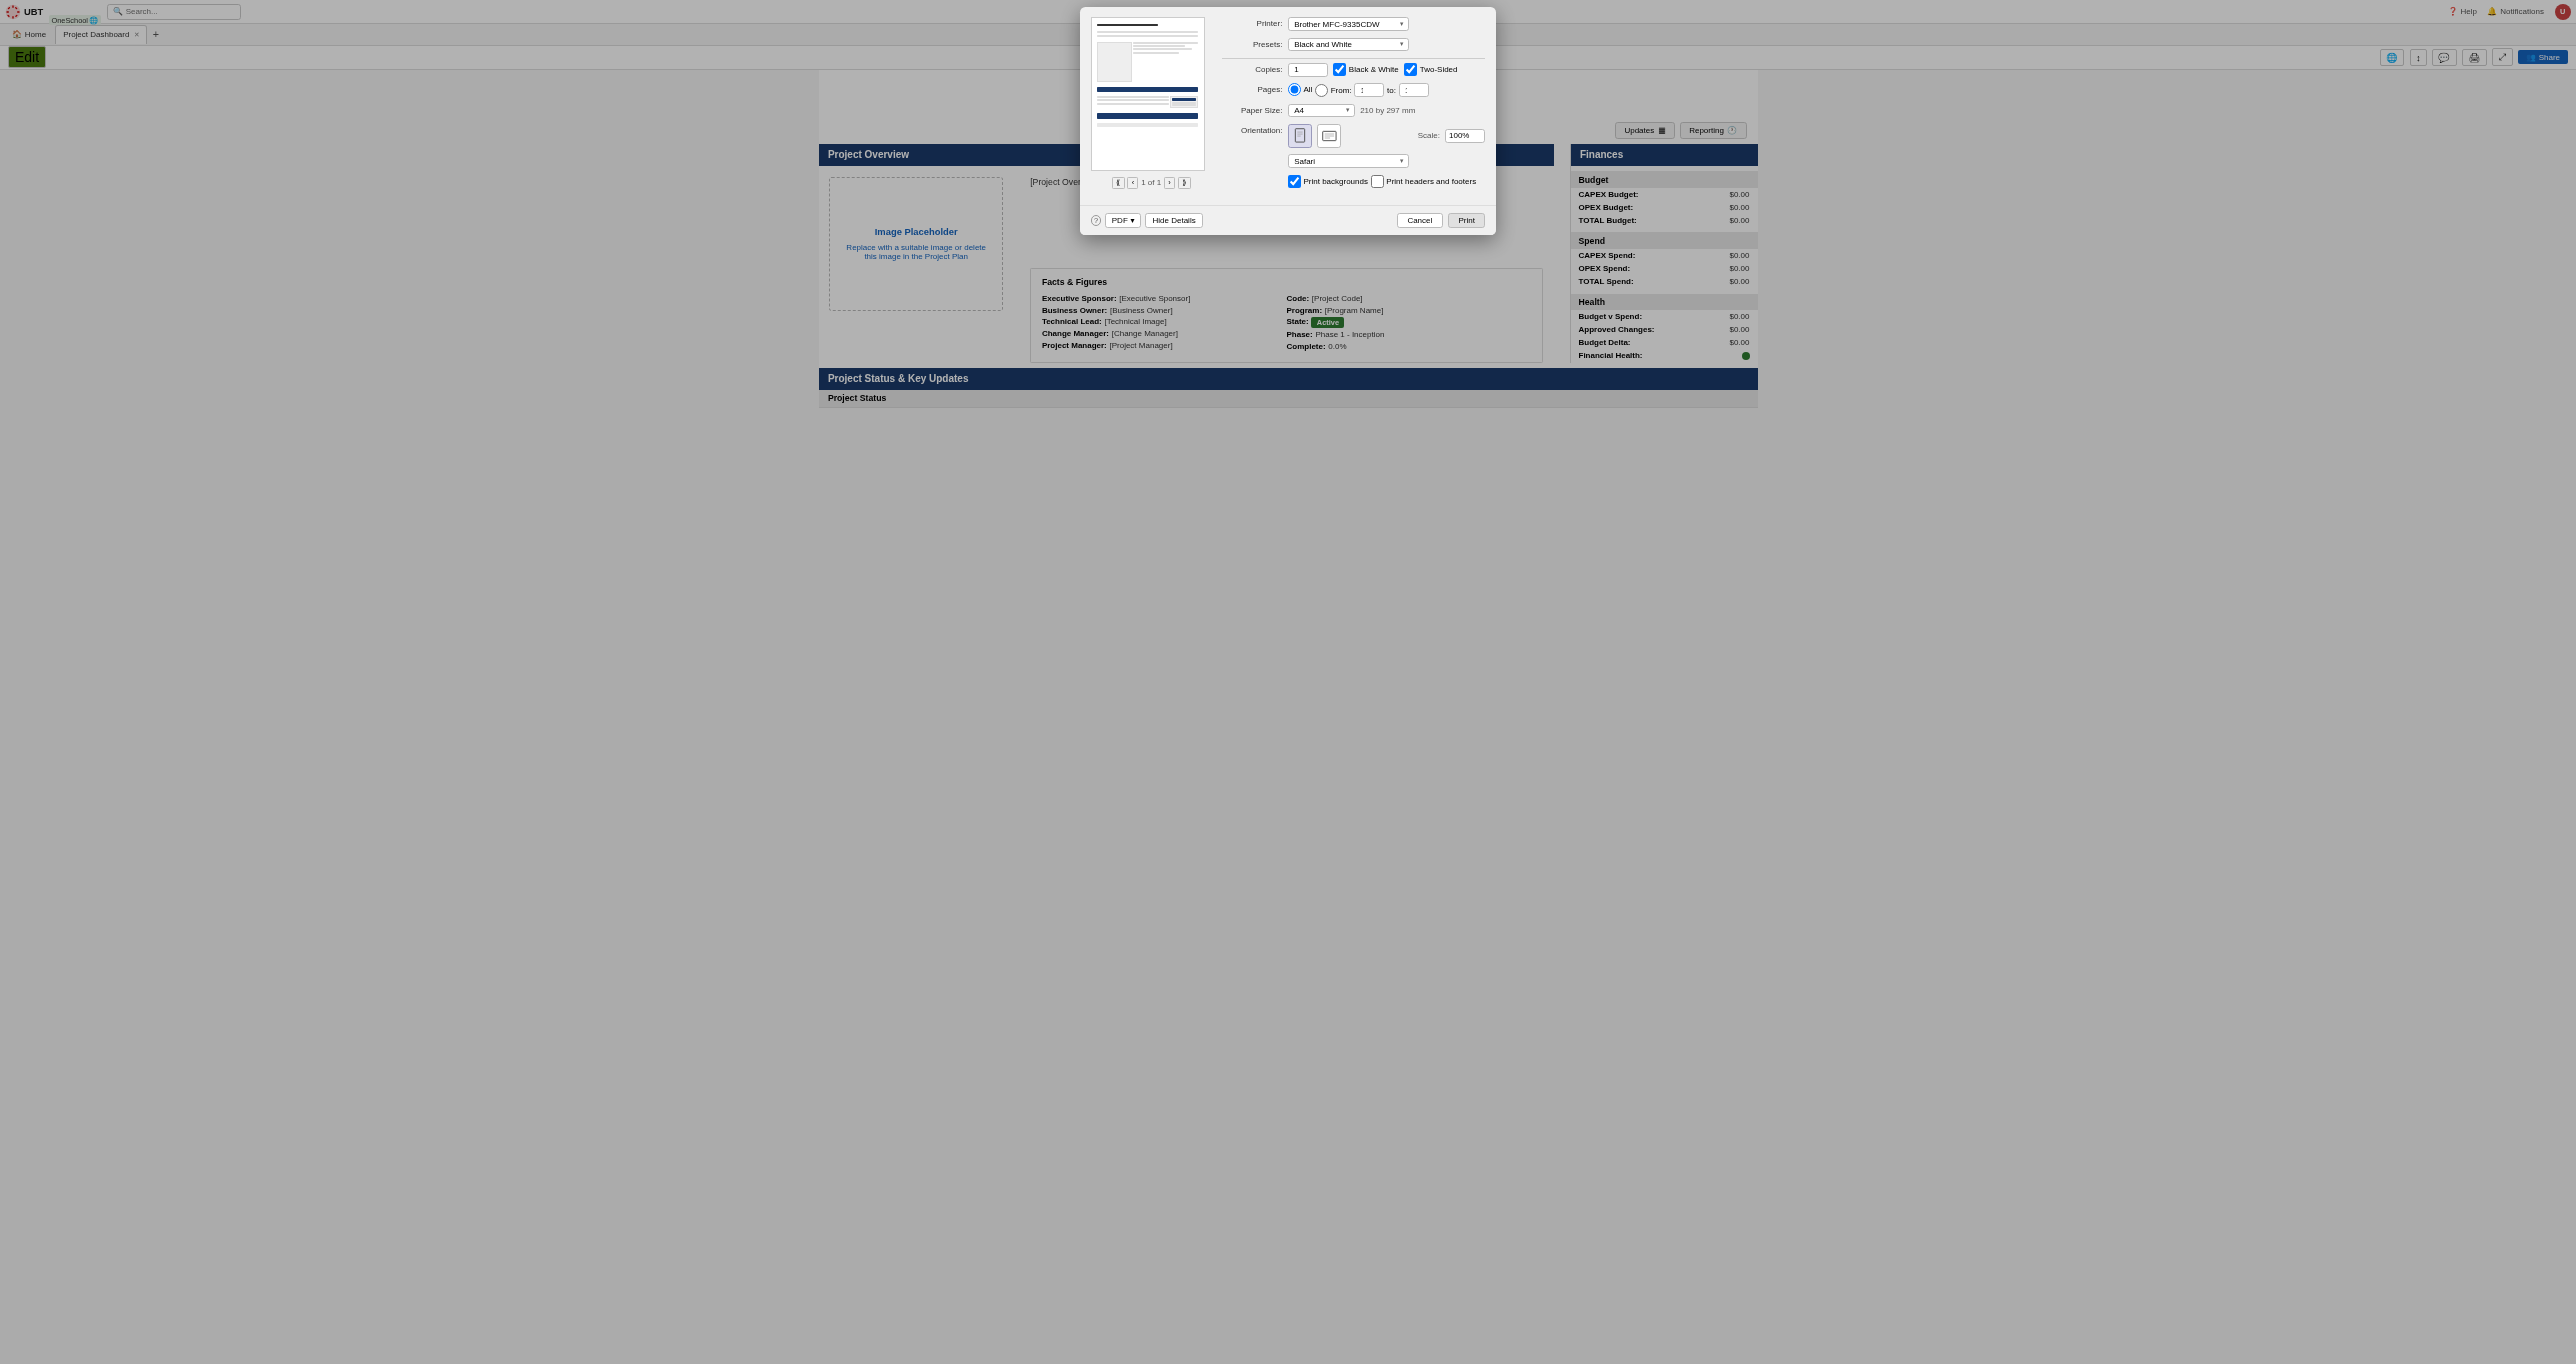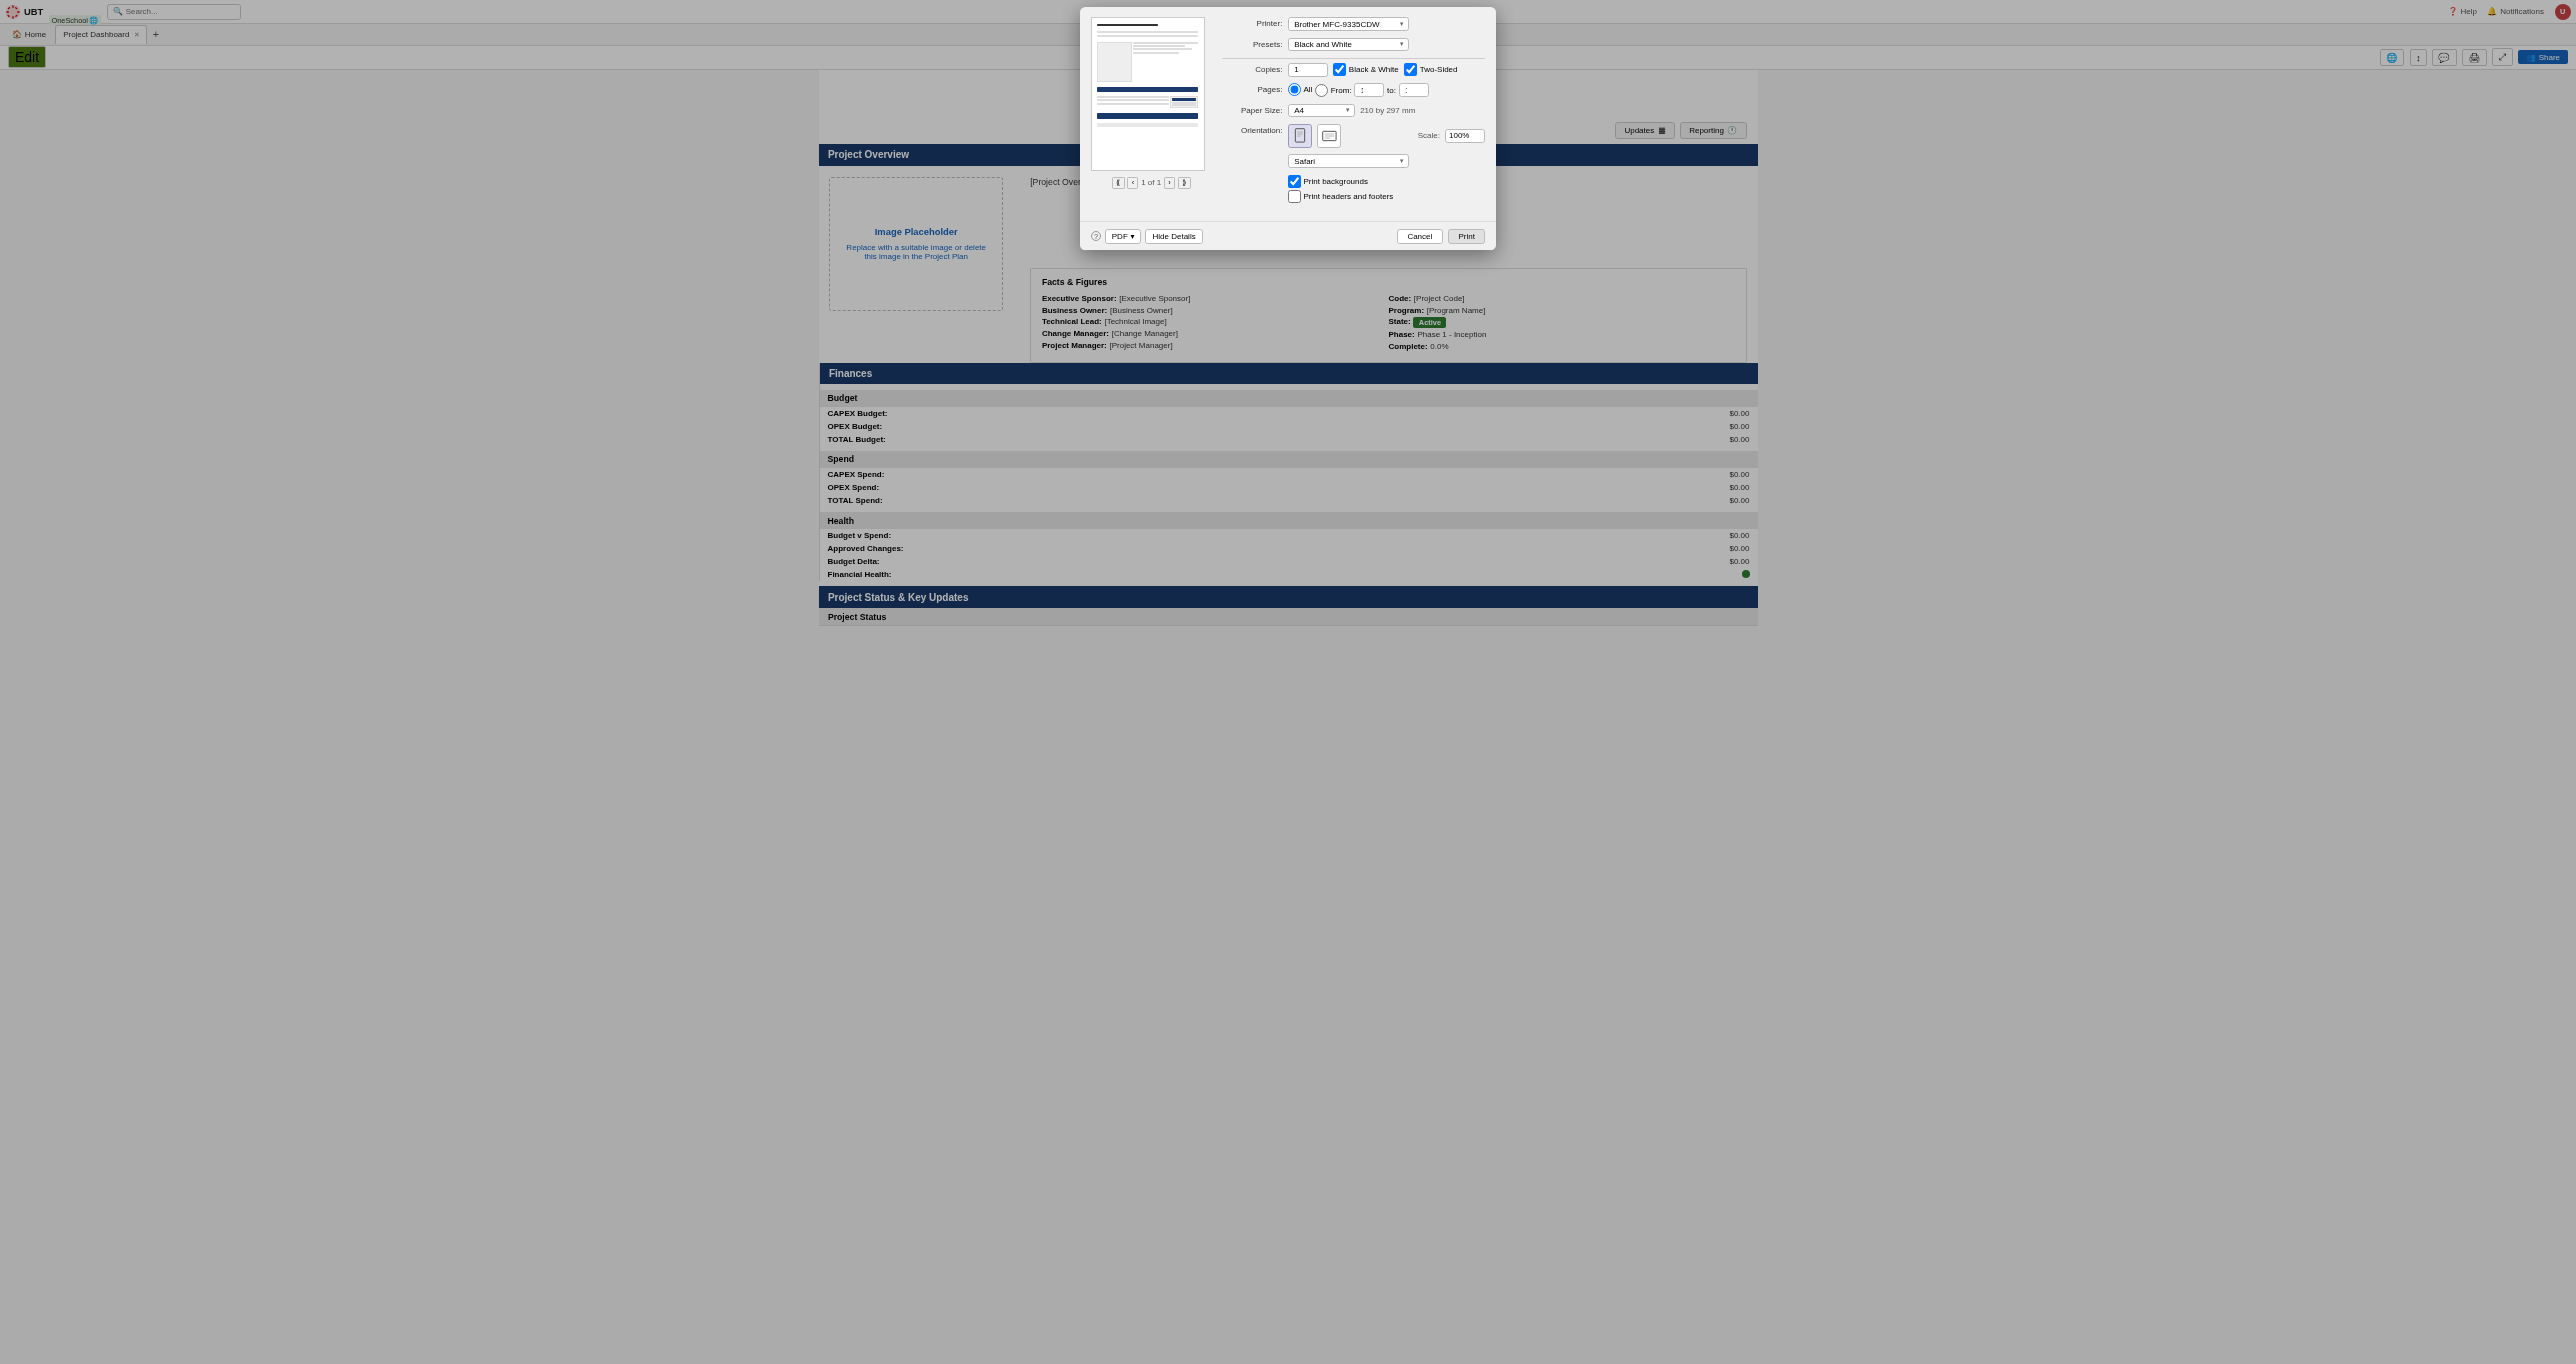--- a/index.html
+++ b/index.html
@@ -109,21 +109,21 @@
     .print-btn { border: 0.7px solid #bbb; border-radius: 2.7px; padding: 2px 9.4px; font-size: 8px; background: #e0e0e0; cursor: pointer; }
 
     .help-circle { width: 10.7px; height: 10.7px; border-radius: 50%; border: 0.7px solid #999; display: flex; align-items: center; justify-content: center; font-size: 7.4px; cursor: pointer; color: #555; }
 
     
     .page-body { height: calc(100vh - 70px); overflow-y: auto; background: #f5f5f5; }
     .page-inner { background: white; max-width: 939px; margin: 0 auto; position: relative; }
     .header-area { display: flex; align-items: center; padding: 6.7px 10.7px; position: relative; }
     .header-right-tools { margin-left: auto; display: flex; gap: 5.4px; align-items: center; }
 
-    .two-col-layout { display: flex; gap: 0; flex-direction: column; }
+    .two-col-layout { display: flex; gap: 16px; }
     .main-col { flex: 1; }
     .side-col { flex: 0 0 188px; border-left: 0.7px solid #ddd; }
 
     .finances-header { background: #1a3a6b; color: white; padding: 5.4px 9.4px; font-size: 10px; font-weight: bold; }
   </style>
 </head>
 <body>
 
 <div class="top-bar">
   <div class="ubt-logo">
@@ -509,21 +509,21 @@
             <div class="select-wrapper">
               <select class="print-select">
                 <option>Safari</option>
               </select>
             </div>
           </div>
         </div>
 
         <div class="print-row">
           <span class="print-row-label"></span>
-          <div class="print-row-content" style="flex-direction:column; align-items:flex-start; gap:2.7px;justify-content:center;">
+          <div class="print-row-content" style="flex-direction:row; align-items:flex-start; gap:2.7px;">
             <label class="print-checkbox-row">
               <input type="checkbox" checked="" style="">
               <span>Print backgrounds</span>
             </label>
             <label class="print-checkbox-row">
               <input type="checkbox" style="">
               <span>Print headers and footers</span>
             </label>
           </div>
         </div>

